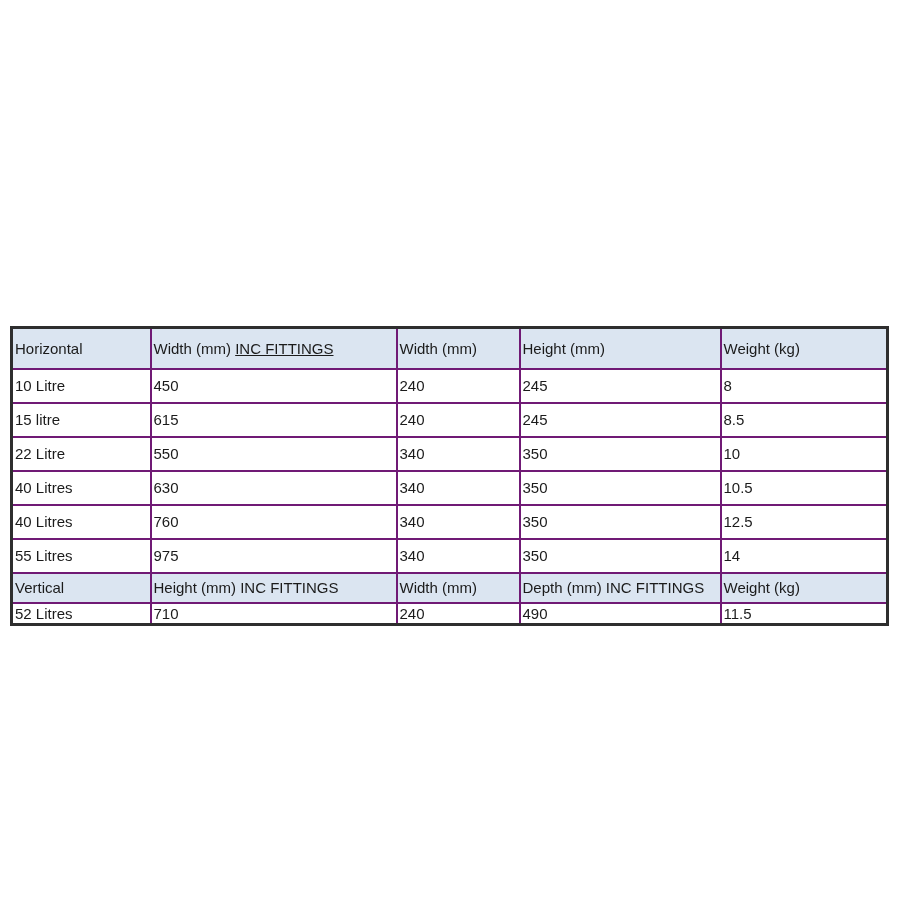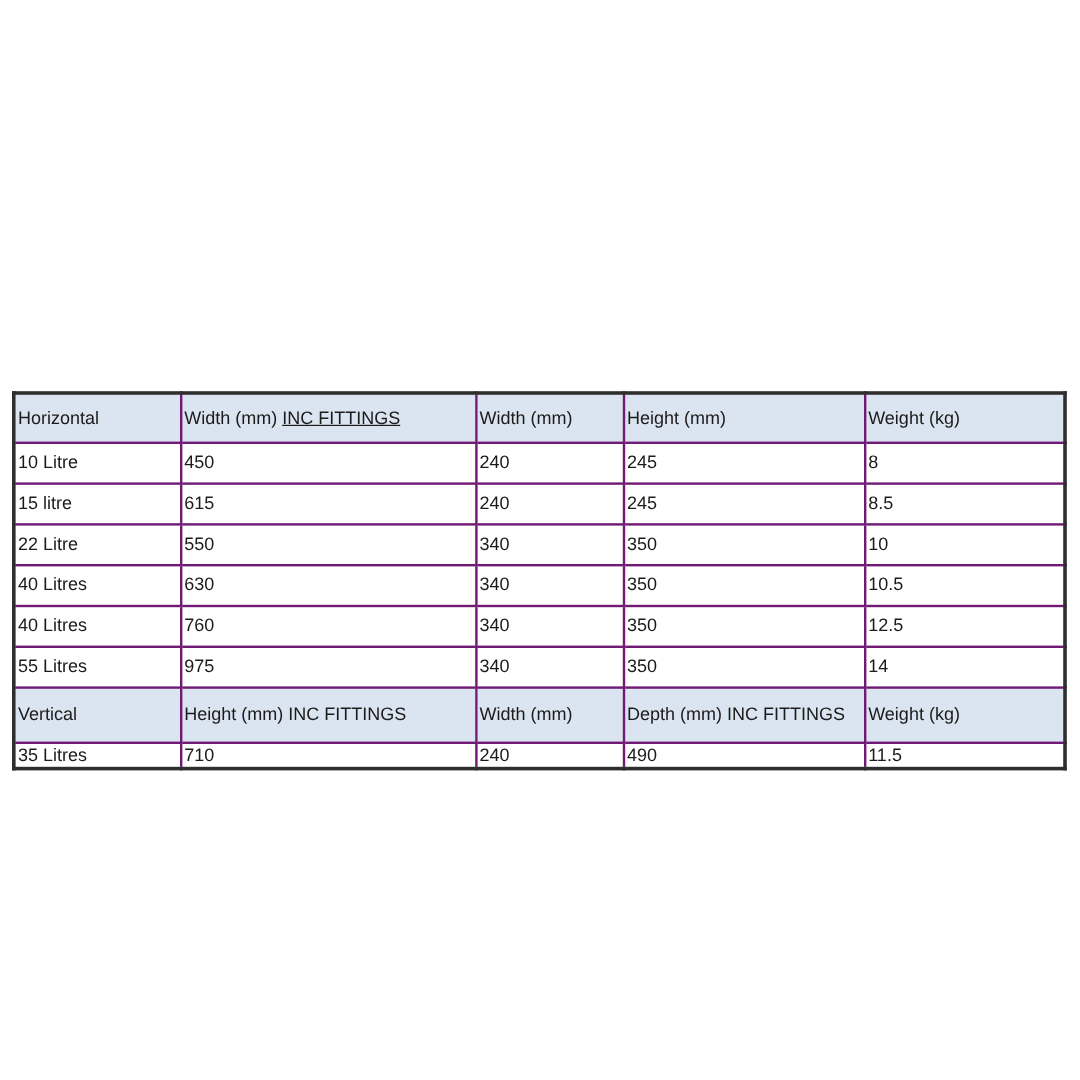--- a/index.html
+++ b/index.html
@@ -27,21 +27,21 @@
     padding: 1px 2px;
     font-size: 15px;
     font-weight: normal;
     line-height: 1.15;
     overflow: hidden;
     white-space: nowrap;
   }
   tr.hdr th { background: #dbe5f1; }
   tr.h1 { height: 41px; }
   tr.dr { height: 34px; }
-  tr.h2 { height: 46px; }
+  tr.h2 { height: 30px; }
   tr.dr2 { height: 22px; }
   .b { font-weight: normal; }
   .u { text-decoration: underline; }
 </style>
 </head>
 <body>
 
 <div class="stage">
   <table class="spec">
     <colgroup>
@@ -105,21 +105,21 @@
 
       <tr class="hdr h2">
         <th><span>Vertical</span></th>
         <th><span>Height (mm) </span><span class="b">INC FITTINGS</span></th>
         <th><span>Width (mm)</span></th>
         <th><span>Depth (mm) </span><span class="b">INC FITTINGS</span></th>
         <th><span>Weight (kg)</span></th>
       </tr>
 
       <tr class="dr2">
-        <td>35 Litres</td>
+        <td>52 Litres</td>
         <td>710</td>
         <td>240</td>
         <td>490</td>
         <td>11.5</td>
       </tr>
     </tbody>
   </table>
 </div>
 
 </body></html>

